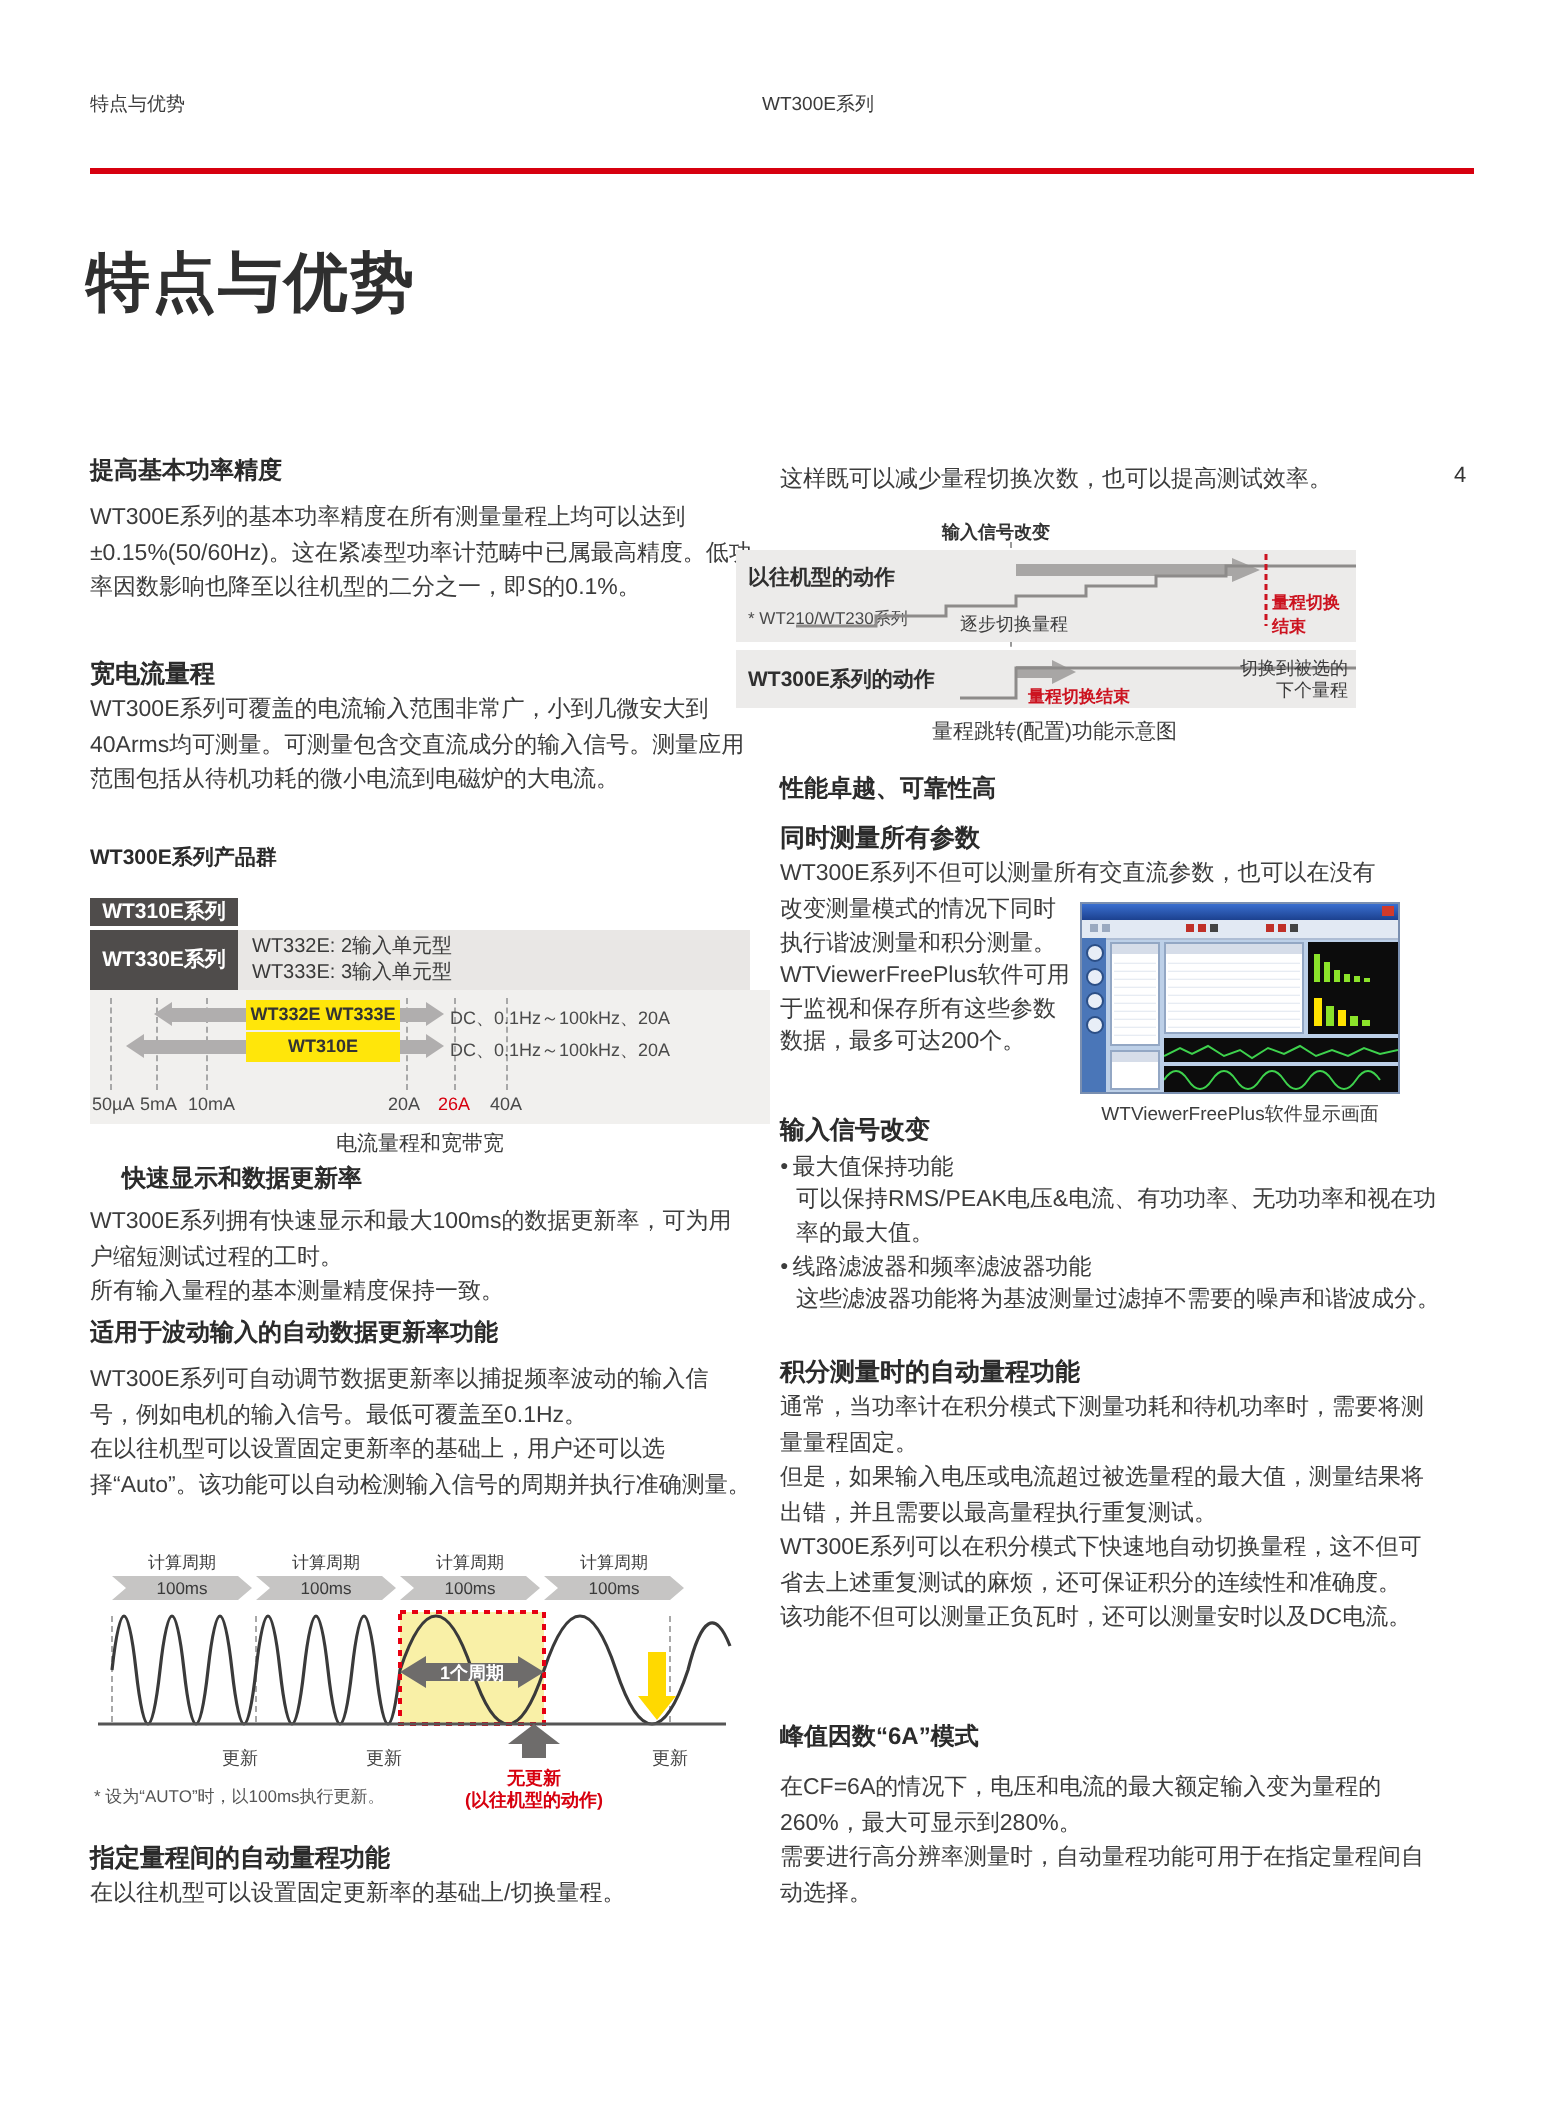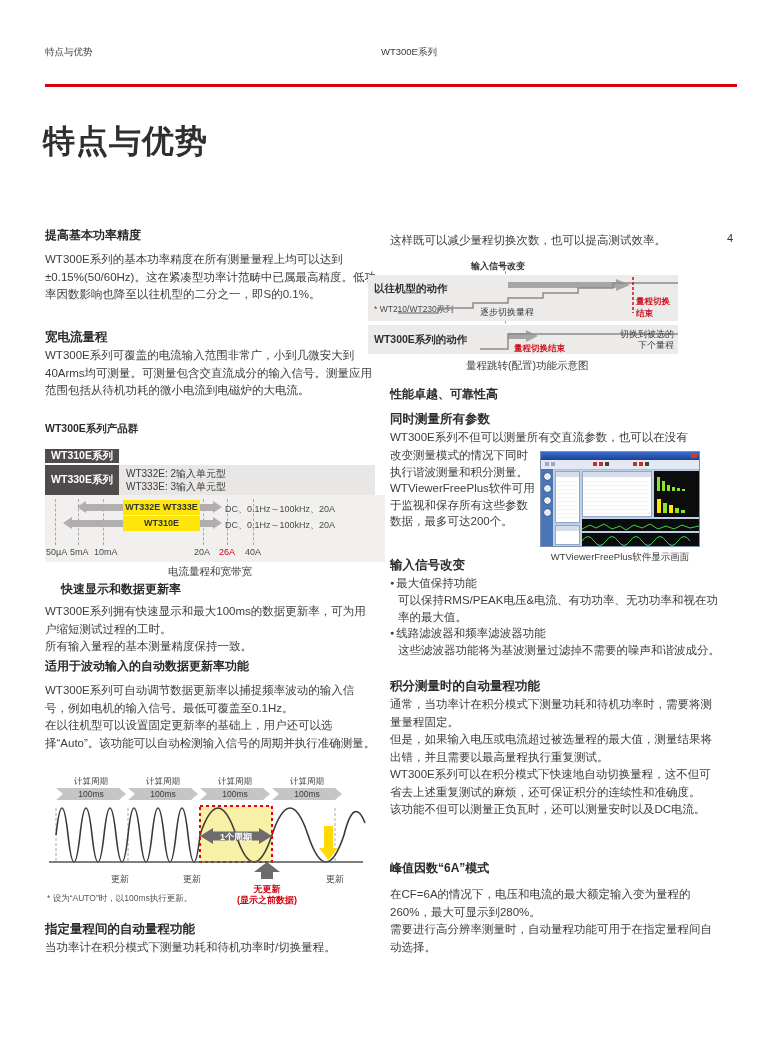--- a/index.html
+++ b/index.html
@@ -169,26 +169,26 @@
     <polygon points="274,48 293,48 283.5,60" fill="#ffd900"></polygon>
 
     <polygon points="209,72 235,72 222,62" fill="#6e6c6b"></polygon>
     <rect x="216" y="72" width="12" height="7" fill="#6e6c6b"></rect>
   </svg>
 
   <div class="abs upd" style="left:66px;top:97px;">更新</div>
   <div class="abs upd" style="left:138px;top:97px;">更新</div>
   <div class="abs upd" style="left:281px;top:97px;">更新</div>
   <div class="abs noupd" style="left:182px;top:108px;width:80px;">无更新</div>
-  <div class="abs noupd" style="left:182px;top:119px;width:80px;">(显示之前数据)</div>
+  <div class="abs noupd" style="left:182px;top:119px;width:80px;">(以往机型的动作)</div>
   <div class="abs note" style="left:2px;top:117px;">* 设为“AUTO”时，以100ms执行更新。</div>
 </div>
 
 <div class="abs h3" style="left:45px;top:921px;">指定量程间的自动量程功能</div>
-<div class="abs body-t" style="left:45px;top:939px;width:332px;">当功率计在积分模式下测量功耗和待机功率时/切换量程。</div>
+<div class="abs body-t" style="left:45px;top:939px;width:332px;">在以往机型可以设置固定更新率的基础上/切换量程。</div>
 
 <div class="abs body-t" style="left:390px;top:232px;width:332px;">这样既可以减少量程切换次数，也可以提高测试效率。</div>
 
 <div class="abs" style="left:368px;top:260px;width:312px;height:112px;">
   <div class="abs" style="left:103px;top:0;font-size:9px;font-weight:bold;color:#333;">输入信号改变</div>
   <div class="abs dashv" style="left:137px;top:11px;height:82px;border-left:1px dashed #999;"></div>
 
   <div class="abs band" style="left:0;top:15px;width:310px;height:46px;">
     <div class="abs band-title" style="left:6px;top:7px;">以往机型的动作</div>
     <div class="abs band-sub" style="left:6px;top:29px;">* WT210/WT230系列</div>

